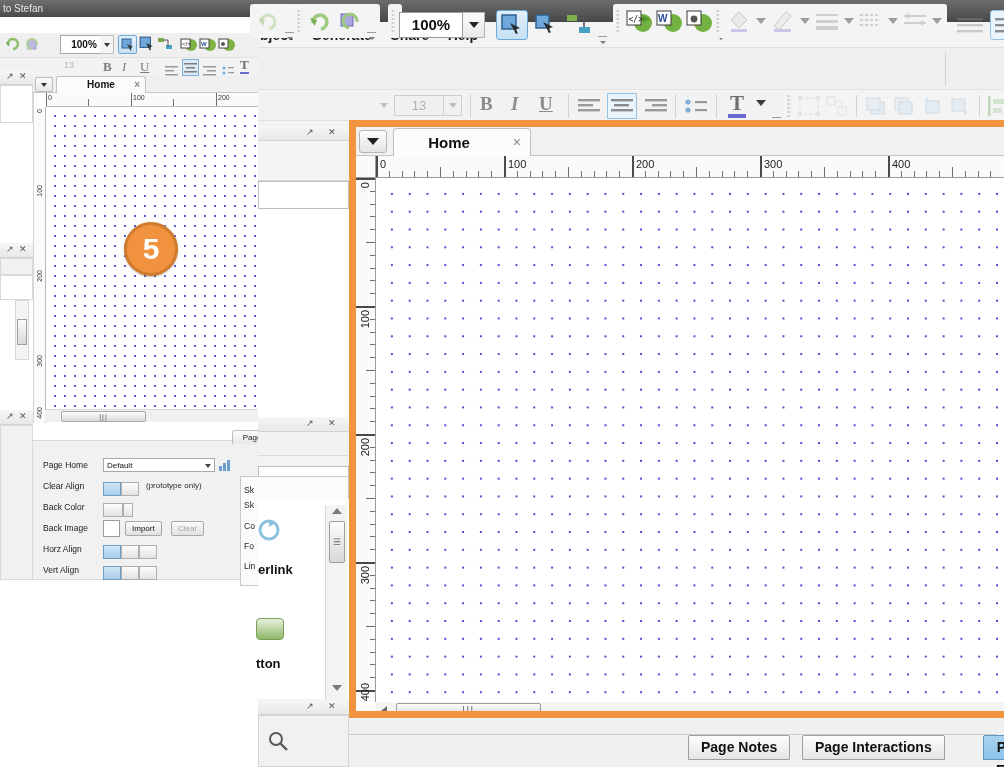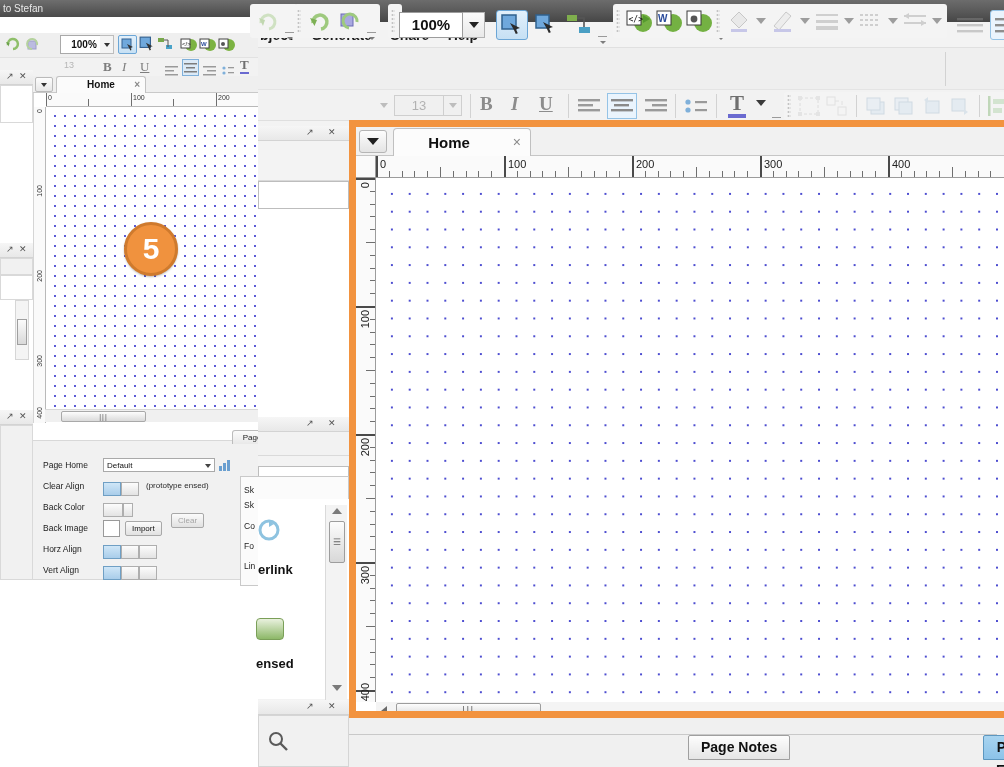--- a/index.html
+++ b/index.html
@@ -325,31 +325,31 @@
             <rect x="0" y="6" width="3" height="5" fill="#6a9fd0"></rect>
             <rect x="4" y="3" width="3" height="8" fill="#6a9fd0"></rect>
             <rect x="8" y="0" width="3" height="11" fill="#6a9fd0"></rect>
           </svg>
       </div>
 
       <div class="prow" style="top:40px;">Clear Align</div>
       <div class="pctl" style="left:70px;top:38px;">
         <span class="sqbtn on"></span><span class="sqbtn"></span>
       </div>
-      <div class="pctl" style="left:113px;top:40px;font-size:8px;color:#2a2a2a;">(prototype ensed)</div>
+      <div class="pctl" style="left:113px;top:40px;font-size:8px;color:#2a2a2a;">(prototype only)</div>
 
       <div class="prow" style="top:61px;">Back Color</div>
       <div class="pctl" style="left:70px;top:59px;">
         <span class="sqbtn" style="width:20px"></span><span class="sqbtn" style="width:10px"></span>
       </div>
 
       <div class="prow" style="top:82px;">Back Image</div>
       <div class="pctl" style="left:70px;top:79px;width:17px;height:17px;background:#fff;border:1px solid #9a9a9a;"></div>
       <div class="pbtn pctl" style="left:92px;top:80px;">Import</div>
-      <div class="pbtn dis pctl" style="left:138px;top:72px;">Clear</div>
+      <div class="pbtn dis pctl" style="left:138px;top:80px;">Clear</div>
 
       <div class="prow" style="top:103px;">Horz Align</div>
       <div class="pctl" style="left:70px;top:101px;">
         <span class="sqbtn on"></span><span class="sqbtn"></span><span class="sqbtn"></span>
       </div>
 
       <div class="prow" style="top:124px;">Vert Align</div>
       <div class="pctl" style="left:70px;top:122px;">
         <span class="sqbtn on"></span><span class="sqbtn"></span><span class="sqbtn"></span>
       </div>
@@ -694,21 +694,21 @@
   <div style="position:absolute;left:258px;top:499px;width:91px;height:200px;background:#fff;"></div>
   <div style="position:absolute;left:256px;top:517px;">
     <svg width="26" height="26" viewBox="0 0 26 26">
         <circle cx="13" cy="13" r="9" fill="none" stroke="#8ec3e0" stroke-width="3"></circle>
         <path d="M13 4 l5 3 -5 3z" fill="#8ec3e0"></path>
       </svg>
   </div>
   <div class="w-text" style="left:258px;top:562px;">erlink</div>
 
   <div style="position:absolute;left:256px;top:618px;width:28px;height:22px;background:linear-gradient(#e9f1de,#8db868);border:1px solid #7a9f58;border-radius:4px;"></div>
-  <div class="w-text" style="left:256px;top:656px;">ensed</div>
+  <div class="w-text" style="left:256px;top:656px;">tton</div>
 
   <div class="w-scroll" style="left:325px;top:505px;height:195px;">
     <div style="position:absolute;left:6px;top:3px;width:0;height:0;border-left:5px solid transparent;border-right:5px solid transparent;border-bottom:6px solid #7a7a7a;"></div>
     <div class="w-thumb" style="top:16px;">☰</div>
     <div style="position:absolute;left:6px;top:180px;width:0;height:0;border-left:5px solid transparent;border-right:5px solid transparent;border-top:6px solid #7a7a7a;"></div>
   </div>
 
   <div class="panelbar" style="left:258px;top:700px;width:91px;">
     <span class="pb-ico" style="left:48px;">↗</span>
     <span class="pb-ico" style="left:70px;">✕</span>
@@ -850,17 +850,18 @@
       <div style="width:0;height:0;border-top:5px solid transparent;border-bottom:5px solid transparent;border-right:6px solid #6a6a6a;"></div>
     </div>
     <div class="z-hsc-thumb">|||</div>
   </div>
 
   <div class="hl-bottom"></div>
 
   <div class="z-bottom">
     <div class="z-bottom-line"></div>
     <div class="ptab" style="left:339px;">Page Notes</div>
+    <div class="ptab" style="left:453px;">Page Interactions</div>
     <div class="ptab active" style="left:634px;">Page Form</div>
   </div>
   <div class="orange-underline"></div>
 
 </div>
 
 </body></html>

